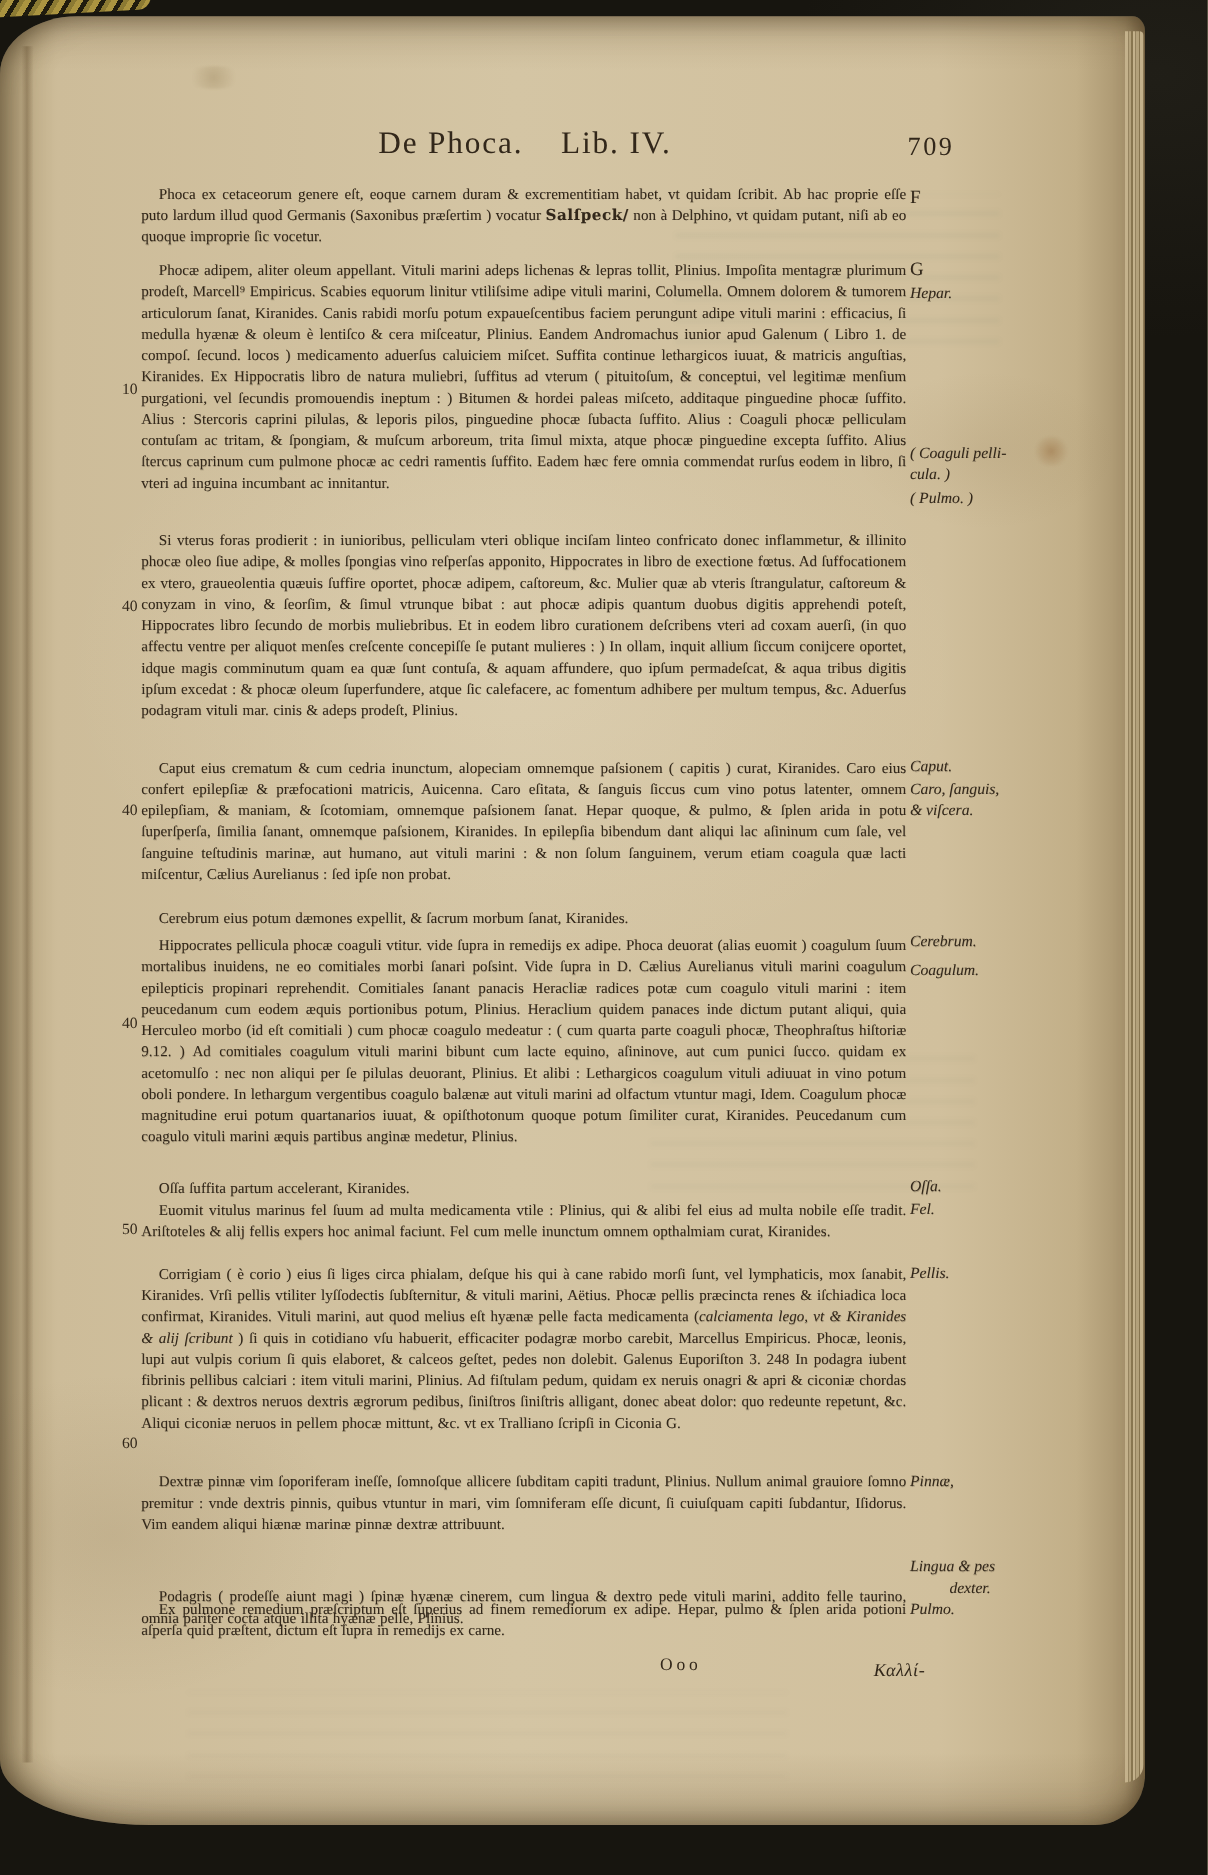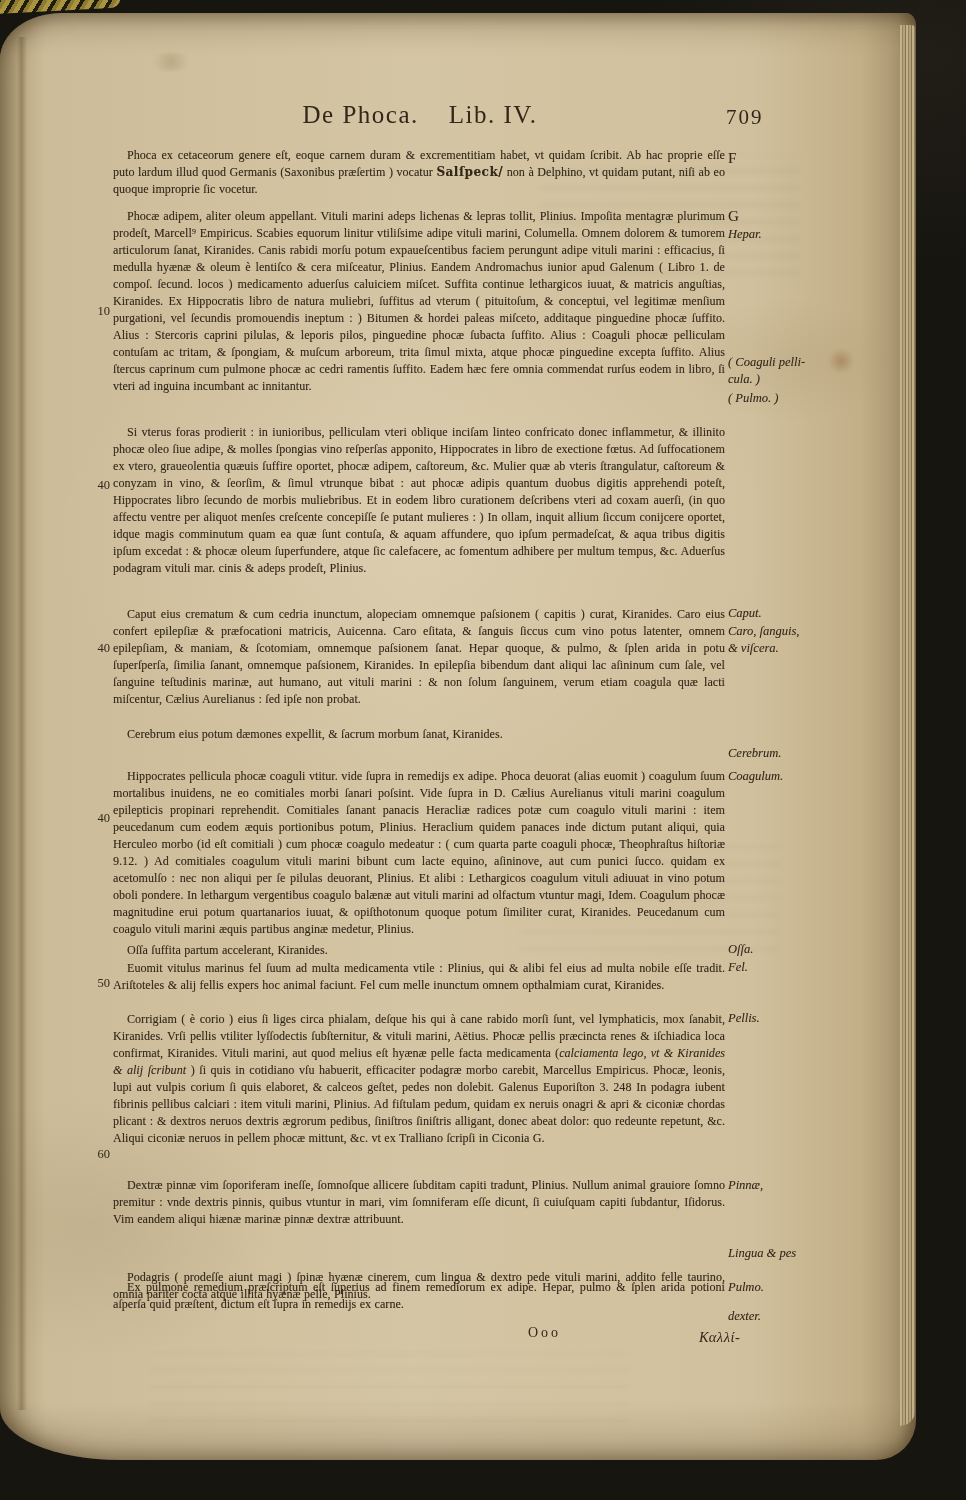--- a/index.html
+++ b/index.html
@@ -48,30 +48,30 @@
 
   .ink{color:#32271a;font-family:"Liberation Serif","DejaVu Serif",serif;}
   .running-head{position:absolute;top:88px;left:114px;width:612px;text-align:center;
     font-size:25px;letter-spacing:1.5px;}
   .running-head .t1{margin-right:30px;}
   .page-number{position:absolute;top:92px;left:726px;font-size:21px;letter-spacing:2px;}
   .txt{position:absolute;left:113px;width:612px;font-size:12px;line-height:17px;
     text-align:justify;text-indent:14px;letter-spacing:0.05px;word-spacing:0.4px;
     text-shadow:0.3px 0.3px 0 rgba(50,39,26,0.28);}
   .p1{top:134px;} .p2{top:195px;} .p3{top:411px;} .p4{top:593px;} .p5{top:713px;}
-  .p6{top:735px;margin-top:20px;} .p7{top:929px;} .p8{top:947px;} .p9{top:998px;} .p10{top:1164px;}
+  .p6{top:735px;} .p7{top:929px;} .p8{top:947px;} .p9{top:998px;} .p10{top:1164px;}
   .p11{top:1232px;margin-top:24px;} .p12{top:1266px;}
   .blackletter{font-weight:bold;font-family:"DejaVu Serif",serif;letter-spacing:0.5px;}
   .it{font-style:italic;}
   .line-no{position:absolute;left:80px;width:30px;text-align:right;font-size:12.5px;
     line-height:17px;}
   .mnote{position:absolute;left:728px;width:96px;font-style:italic;font-size:12.5px;
     line-height:17px;text-shadow:0.3px 0.3px 0 rgba(50,39,26,0.25);}
   .mnote .mline{display:block;}
-  .mnote .align-r{text-align:left;margin-top:46px;}
+  .mnote .align-r{text-align:center;}
   .mletter{font-style:normal;font-size:15px;letter-spacing:0.5px;}
   .signature{position:absolute;top:1312px;left:528px;font-size:14px;letter-spacing:3px;}
   .catchword{position:absolute;top:1316px;left:699px;font-size:14.5px;font-style:italic;letter-spacing:0.5px;}
 </style>
 </head>
 <body>
 
 <div class="scene">
   <div class="headband"></div>
 

